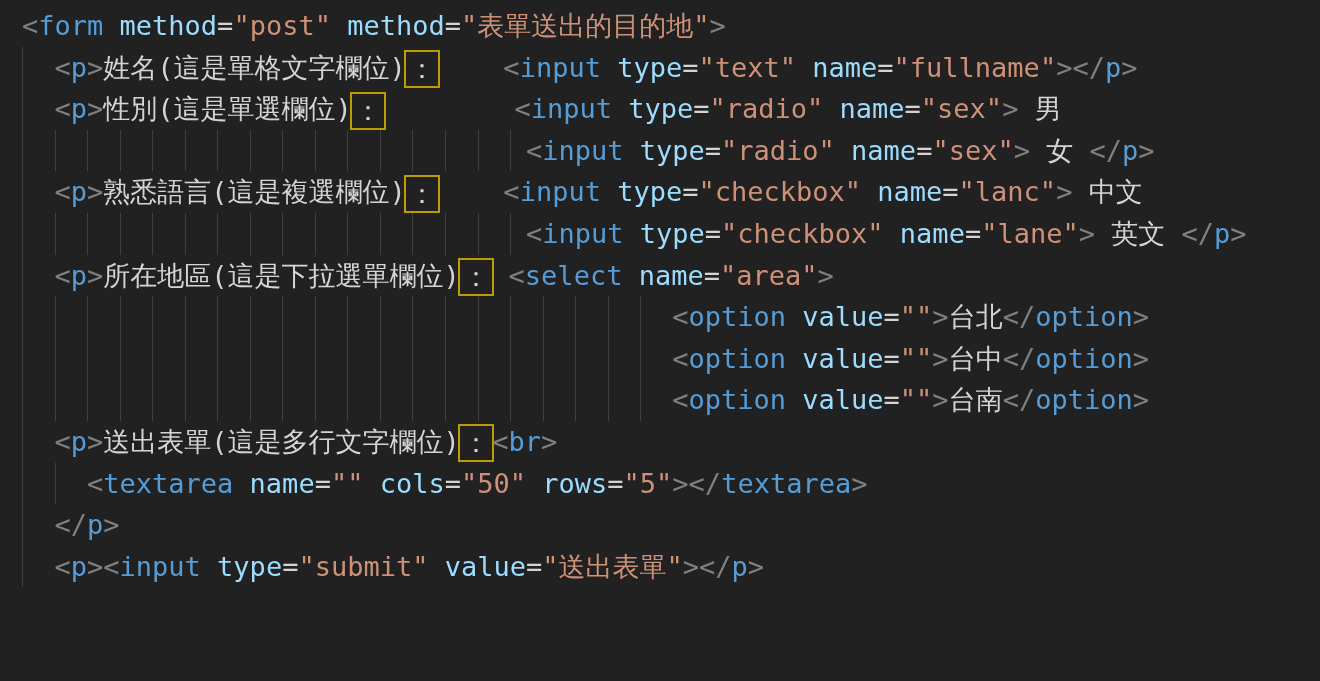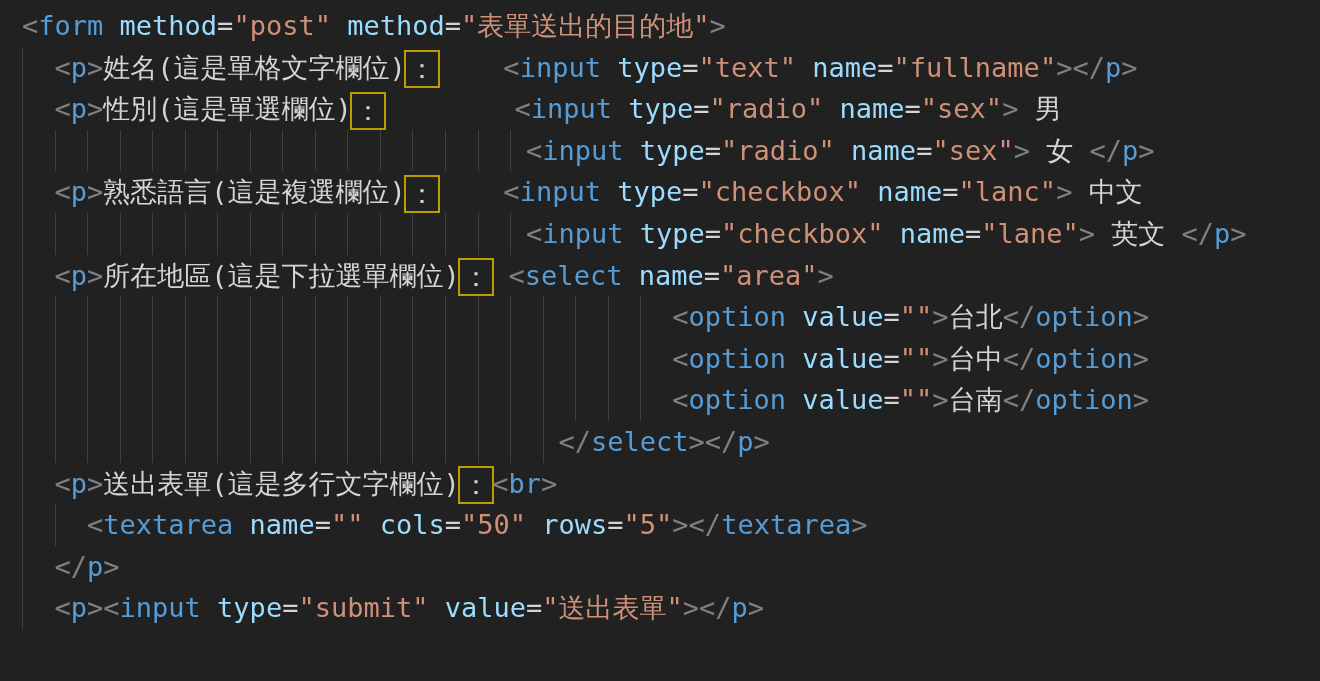--- a/index.html
+++ b/index.html
@@ -67,19 +67,18 @@
       <div class="line"><span class="tok-p">&lt;</span><span class="tok-t">form</span><span class="tok-x"> </span><span class="tok-a">method</span><span class="tok-eq">=</span><span class="tok-s">"post"</span><span class="tok-x"> </span><span class="tok-a">method</span><span class="tok-eq">=</span><span class="tok-s">"表單送出的目的地"</span><span class="tok-p">&gt;</span></div>
       <div class="line"><span class="guides" style="width: 30.54px;"></span><span class="tok-x">  </span><span class="tok-p">&lt;</span><span class="tok-t">p</span><span class="tok-p">&gt;</span><span class="tok-x">姓名(這是單格文字欄位)</span><span class="tok-u">：</span><span class="tok-x">    </span><span class="tok-p">&lt;</span><span class="tok-t">input</span><span class="tok-x"> </span><span class="tok-a">type</span><span class="tok-eq">=</span><span class="tok-s">"text"</span><span class="tok-x"> </span><span class="tok-a">name</span><span class="tok-eq">=</span><span class="tok-s">"fullname"</span><span class="tok-p">&gt;&lt;/</span><span class="tok-t">p</span><span class="tok-p">&gt;</span></div>
       <div class="line"><span class="guides" style="width: 30.54px;"></span><span class="tok-x">  </span><span class="tok-p">&lt;</span><span class="tok-t">p</span><span class="tok-p">&gt;</span><span class="tok-x">性別(這是單選欄位)</span><span class="tok-u">：</span><span class="tok-x">        </span><span class="tok-p">&lt;</span><span class="tok-t">input</span><span class="tok-x"> </span><span class="tok-a">type</span><span class="tok-eq">=</span><span class="tok-s">"radio"</span><span class="tok-x"> </span><span class="tok-a">name</span><span class="tok-eq">=</span><span class="tok-s">"sex"</span><span class="tok-p">&gt;</span><span class="tok-x"> 男</span></div>
       <div class="line"><span class="guides" style="width: 502.37px;"></span><span class="tok-x">                               </span><span class="tok-p">&lt;</span><span class="tok-t">input</span><span class="tok-x"> </span><span class="tok-a">type</span><span class="tok-eq">=</span><span class="tok-s">"radio"</span><span class="tok-x"> </span><span class="tok-a">name</span><span class="tok-eq">=</span><span class="tok-s">"sex"</span><span class="tok-p">&gt;</span><span class="tok-x"> 女 </span><span class="tok-p">&lt;/</span><span class="tok-t">p</span><span class="tok-p">&gt;</span></div>
       <div class="line"><span class="guides" style="width: 30.54px;"></span><span class="tok-x">  </span><span class="tok-p">&lt;</span><span class="tok-t">p</span><span class="tok-p">&gt;</span><span class="tok-x">熟悉語言(這是複選欄位)</span><span class="tok-u">：</span><span class="tok-x">    </span><span class="tok-p">&lt;</span><span class="tok-t">input</span><span class="tok-x"> </span><span class="tok-a">type</span><span class="tok-eq">=</span><span class="tok-s">"checkbox"</span><span class="tok-x"> </span><span class="tok-a">name</span><span class="tok-eq">=</span><span class="tok-s">"lanc"</span><span class="tok-p">&gt;</span><span class="tok-x"> 中文</span></div>
       <div class="line"><span class="guides" style="width: 502.37px;"></span><span class="tok-x">                               </span><span class="tok-p">&lt;</span><span class="tok-t">input</span><span class="tok-x"> </span><span class="tok-a">type</span><span class="tok-eq">=</span><span class="tok-s">"checkbox"</span><span class="tok-x"> </span><span class="tok-a">name</span><span class="tok-eq">=</span><span class="tok-s">"lane"</span><span class="tok-p">&gt;</span><span class="tok-x"> 英文 </span><span class="tok-p">&lt;/</span><span class="tok-t">p</span><span class="tok-p">&gt;</span></div>
       <div class="line"><span class="guides" style="width: 30.54px;"></span><span class="tok-x">  </span><span class="tok-p">&lt;</span><span class="tok-t">p</span><span class="tok-p">&gt;</span><span class="tok-x">所在地區(這是下拉選單欄位)</span><span class="tok-u">：</span><span class="tok-x"> </span><span class="tok-p">&lt;</span><span class="tok-t">select</span><span class="tok-x"> </span><span class="tok-a">name</span><span class="tok-eq">=</span><span class="tok-s">"area"</span><span class="tok-p">&gt;</span></div>
       <div class="line"><span class="guides" style="width: 648.8px;"></span><span class="tok-x">                                        </span><span class="tok-p">&lt;</span><span class="tok-t">option</span><span class="tok-x"> </span><span class="tok-a">value</span><span class="tok-eq">=</span><span class="tok-s">""</span><span class="tok-p">&gt;</span><span class="tok-x">台北</span><span class="tok-p">&lt;/</span><span class="tok-t">option</span><span class="tok-p">&gt;</span></div>
       <div class="line"><span class="guides" style="width: 648.8px;"></span><span class="tok-x">                                        </span><span class="tok-p">&lt;</span><span class="tok-t">option</span><span class="tok-x"> </span><span class="tok-a">value</span><span class="tok-eq">=</span><span class="tok-s">""</span><span class="tok-p">&gt;</span><span class="tok-x">台中</span><span class="tok-p">&lt;/</span><span class="tok-t">option</span><span class="tok-p">&gt;</span></div>
       <div class="line"><span class="guides" style="width: 648.8px;"></span><span class="tok-x">                                        </span><span class="tok-p">&lt;</span><span class="tok-t">option</span><span class="tok-x"> </span><span class="tok-a">value</span><span class="tok-eq">=</span><span class="tok-s">""</span><span class="tok-p">&gt;</span><span class="tok-x">台南</span><span class="tok-p">&lt;/</span><span class="tok-t">option</span><span class="tok-p">&gt;</span></div>
-      <div class="line"><span class="guides" style="width: 534.91px;"></span><span class="tok-x">                                 </span><span class="tok-p">&lt;/</span><span class="tok-t">select</span><span class="tok-p">&gt;&lt;/</span><span class="tok-t">p</span><span class="tok-p">&gt;</span></div>
       <div class="line"><span class="guides" style="width: 30.54px;"></span><span class="tok-x">  </span><span class="tok-p">&lt;</span><span class="tok-t">p</span><span class="tok-p">&gt;</span><span class="tok-x">送出表單(這是多行文字欄位)</span><span class="tok-u">：</span><span class="tok-p">&lt;</span><span class="tok-t">br</span><span class="tok-p">&gt;</span></div>
       <div class="line"><span class="guides" style="width: 63.08px;"></span><span class="tok-x">    </span><span class="tok-p">&lt;</span><span class="tok-t">textarea</span><span class="tok-x"> </span><span class="tok-a">name</span><span class="tok-eq">=</span><span class="tok-s">""</span><span class="tok-x"> </span><span class="tok-a">cols</span><span class="tok-eq">=</span><span class="tok-s">"50"</span><span class="tok-x"> </span><span class="tok-a">rows</span><span class="tok-eq">=</span><span class="tok-s">"5"</span><span class="tok-p">&gt;&lt;/</span><span class="tok-t">textarea</span><span class="tok-p">&gt;</span></div>
       <div class="line"><span class="guides" style="width: 30.54px;"></span><span class="tok-x">  </span><span class="tok-p">&lt;/</span><span class="tok-t">p</span><span class="tok-p">&gt;</span></div>
       <div class="line"><span class="guides" style="width: 30.54px;"></span><span class="tok-x">  </span><span class="tok-p">&lt;</span><span class="tok-t">p</span><span class="tok-p">&gt;&lt;</span><span class="tok-t">input</span><span class="tok-x"> </span><span class="tok-a">type</span><span class="tok-eq">=</span><span class="tok-s">"submit"</span><span class="tok-x"> </span><span class="tok-a">value</span><span class="tok-eq">=</span><span class="tok-s">"送出表單"</span><span class="tok-p">&gt;&lt;/</span><span class="tok-t">p</span><span class="tok-p">&gt;</span></div>
     </div>
 </div>
 
 </body></html>

